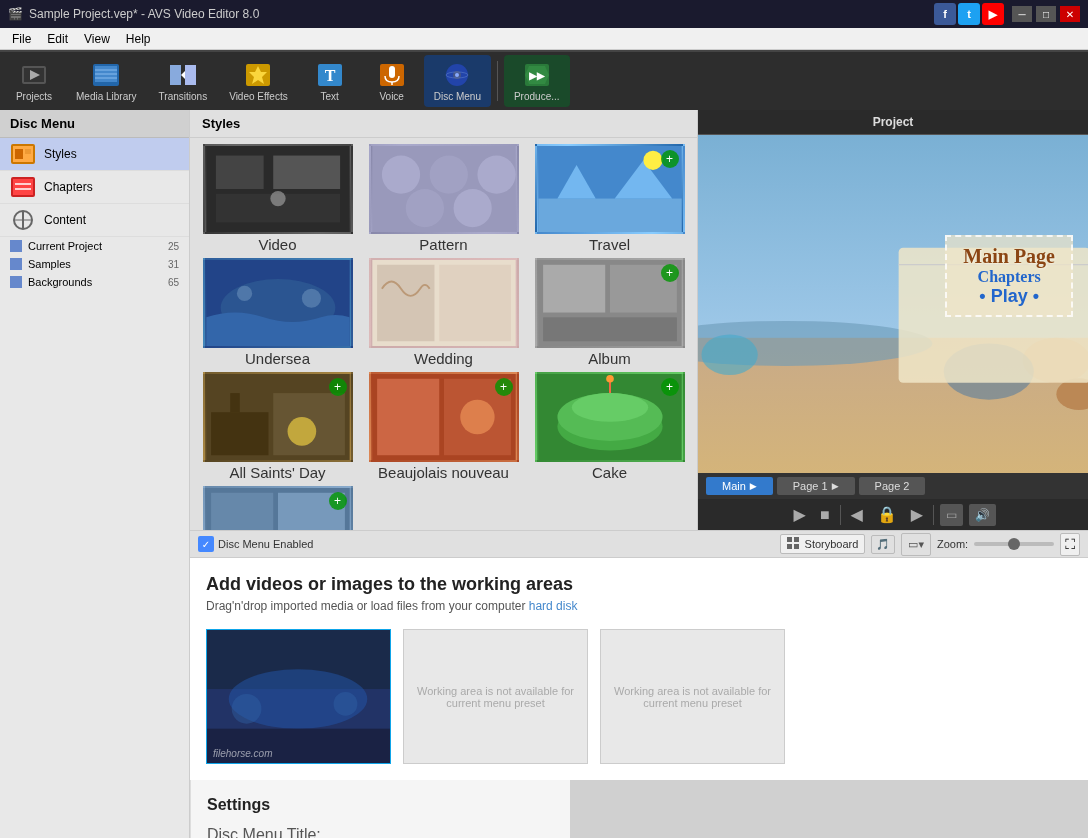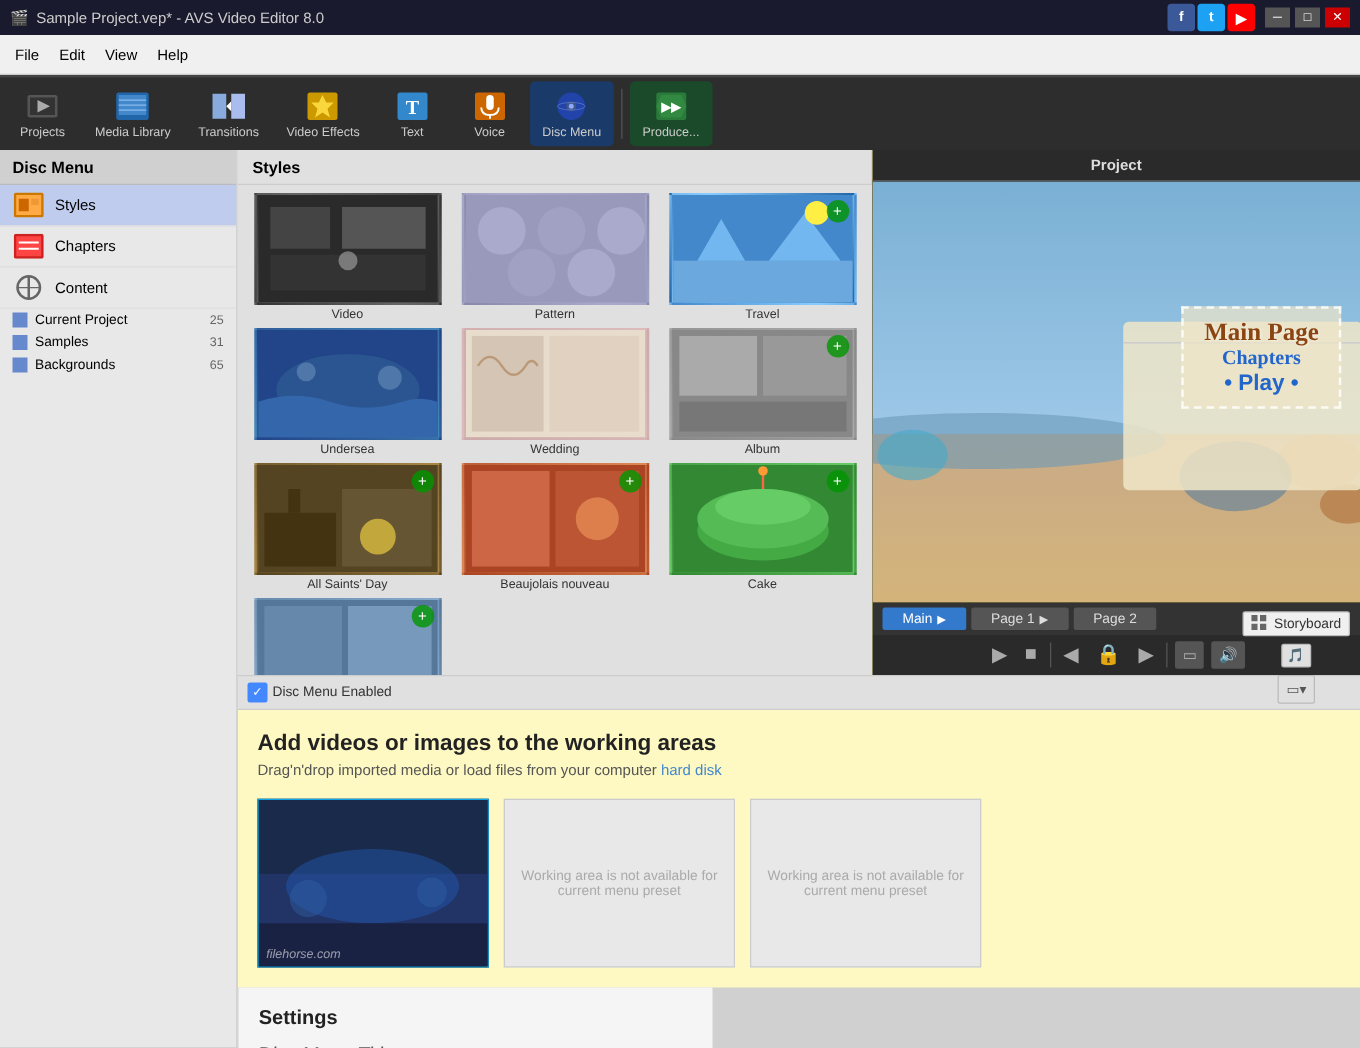--- a/index.html
+++ b/index.html
@@ -11,39 +11,39 @@
     #titlebar .win-controls { display: flex; gap: 4px; }
     #titlebar .win-btn { width: 20px; height: 16px; background: #555; border: none; color: #fff; font-size: 10px; cursor: pointer; display: flex; align-items: center; justify-content: center; }
     #titlebar .win-btn.close { background: #c00; }
     #titlebar .social { display: flex; gap: 2px; }
     #titlebar .social span { width: 22px; height: 22px; border-radius: 3px; display: flex; align-items: center; justify-content: center; color: #fff; font-size: 11px; font-weight: bold; cursor: pointer; }
     #titlebar .social .fb { background: #3b5998; }
     #titlebar .social .tw { background: #1da1f2; }
     #titlebar .social .yt { background: #ff0000; }
 
     
-    #menubar { background: #f0f0f0; height: 32px; display: flex; align-items: center; padding: 0 4px; border-bottom: 1px solid #ccc; }
+    #menubar { background: #f0f0f0; height: 22px; display: flex; align-items: center; padding: 0 4px; border-bottom: 1px solid #ccc; }
     #menubar span { padding: 2px 8px; font-size: 12px; cursor: pointer; }
     #disc-menu-title { background: #d0d0d0; padding: 6px 10px; font-weight: bold; font-size: 13px; border-bottom: 1px solid #bbb; }
     .left-btn { display: flex; align-items: center; gap: 8px; padding: 5px 10px; cursor: pointer; border-bottom: 1px solid #ddd; }
     .left-btn.active { background: #c0ccee; }
     .left-btn .btn-icon { width: 26px; height: 22px; display: flex; align-items: center; justify-content: center; }
     .left-btn .btn-label { font-size: 12px; }
 
     #working-area-title { padding: 6px 10px; font-weight: bold; font-size: 11px; color: #444; background: #ddd; border-bottom: 1px solid #bbb; border-top: 1px solid #bbb; }
     .working-item { display: flex; align-items: center; padding: 3px 10px; font-size: 11px; cursor: pointer; }
     .working-item .wi-icon { width: 14px; height: 14px; background: #888; margin-right: 6px; display: inline-block; }
     .working-item .wi-count { margin-left: auto; color: #666; font-size: 10px; }
     #styles-header { padding: 6px 12px; font-weight: bold; font-size: 13px; background: #e0e0e0; border-bottom: 1px solid #ccc; }
     #styles-grid-container { flex: 1; overflow-y: auto; padding: 4px; background: #e8e8e8; }
     #styles-grid { display: grid; grid-template-columns: repeat(3, 1fr); gap: 4px; padding: 4px; }
     .style-item { display: flex; flex-direction: column; align-items: center; cursor: pointer; }
     .style-thumb { width: 150px; height: 90px; background: #555; position: relative; overflow: hidden; border: 2px solid transparent; }
     .style-thumb .thumb-overlay { position: absolute; top: 4px; right: 4px; width: 18px; height: 18px; background: rgba(0,150,0,0.8); border-radius: 50%; display: flex; align-items: center; justify-content: center; color: #fff; font-size: 12px; }
-    .style-label { font-size: 10px; padding: 2px 0; color: #333; text-align: center; }
+    .style-label { font-size: 15px; padding: 2px 0; color: #333; text-align: center; }
 
     
     .thumb-video { background: linear-gradient(135deg, #333 0%, #666 50%, #444 100%); }
     .thumb-pattern { background: linear-gradient(135deg, #8888aa 0%, #aaaacc 50%, #9999bb 100%); }
     .thumb-travel { background: linear-gradient(135deg, #4488cc 0%, #88ccff 50%, #2266aa 100%); }
     .thumb-undersea { background: linear-gradient(135deg, #224488 0%, #4488bb 100%); }
     .thumb-wedding { background: linear-gradient(135deg, #ccaaaa 0%, #ddbbbb 100%); }
     .thumb-album { background: linear-gradient(135deg, #888 0%, #aaa 100%); }
     .thumb-saints { background: linear-gradient(135deg, #554422 0%, #aa8844 100%); }
     .thumb-beaujolais { background: linear-gradient(135deg, #aa4422 0%, #dd8855 100%); }
@@ -69,21 +69,21 @@
     .tb-item { display: flex; flex-direction: column; align-items: center; justify-content: center; padding: 4px 10px; cursor: pointer; border-radius: 4px; min-width: 60px; height: 52px; }
     .tb-item.active { background: #1a3a6a; }
     .tb-item .tb-icon { width: 30px; height: 28px; display: flex; align-items: center; justify-content: center; font-size: 20px; }
     .tb-item .tb-label { font-size: 10px; color: #ccc; margin-top: 2px; text-align: center; }
     .tb-separator { width: 1px; height: 40px; background: #555; margin: 0 4px; }
 
     
     #status-bar { height: 30px; background: #e8e8e8; border-top: 1px solid #ccc; display: flex; align-items: center; padding: 0 8px; gap: 12px; }
     #status-bar .disc-enabled { display: flex; align-items: center; gap: 4px; font-size: 11px; color: #333; }
     #status-bar .disc-enabled .check-icon { width: 16px; height: 16px; background: #4488ff; border-radius: 2px; display: flex; align-items: center; justify-content: center; color: #fff; font-size: 10px; }
-    #status-bar .right-controls { margin-left: auto; display: flex; align-items: center; gap: 6px; flex-direction: column; }
+    #status-bar .right-controls { margin-left: auto; display: flex; align-items: center; gap: 6px; }
     .storyboard-btn { display: flex; align-items: center; gap: 4px; font-size: 11px; color: #333; cursor: pointer; border: 1px solid #bbb; padding: 2px 6px; background: #f0f0f0; border-radius: 2px; }
     .zoom-label { font-size: 11px; color: #333; }
     .zoom-slider { width: 80px; height: 4px; appearance: none; -webkit-appearance: none; background: #bbb; border-radius: 2px; outline: none; }
     .zoom-slider::-webkit-slider-thumb { -webkit-appearance: none; width: 12px; height: 12px; background: #666; border-radius: 50%; cursor: pointer; }
     .expand-btn { background: #f0f0f0; border: 1px solid #bbb; padding: 2px 4px; cursor: pointer; border-radius: 2px; font-size: 14px; }
     .work-cell { width: 190px; height: 130px; background: #e0e0e0; border: 1px solid #0ea5e9; display: flex; align-items: center; justify-content: center; overflow: hidden; }
     .work-cell-na { text-align: center; color: #aaa; font-size: 11px; padding: 10px; }
     .settings-field { margin-bottom: 12px; }
     .settings-field label { font-size: 16px; color: #555; display: block; margin-bottom: 3px; }
 
@@ -524,21 +524,21 @@
           <button class="pb-btn-sq" style="background:#e0e0e0; border:1px solid #bbb; color:#555; font-size:11px; padding:2px 4px;">🎵</button>
           <button class="pb-btn-sq" style="background:#e0e0e0; border:1px solid #bbb; color:#555; font-size:11px;">▭▾</button>
           <span class="zoom-label">Zoom:</span>
           <input type="range" class="zoom-slider" min="0" max="100" value="50" style="">
           <button class="expand-btn">⛶</button>
         </div>
       </div>
 
       <div id="bottom-section" style="flex:1; display:flex;">
 
-        <div id="bottom-info" style="flex:1; padding:16px; background:#fef9c3;">
+        <div id="bottom-info" style="flex:1; padding:16px; background:#ffffff;">
           <h2 style="font-size:18px; font-weight:bold; color:#222; margin-bottom:4px;">Add videos or images to the working areas</h2>
           <p style="font-size:12px; color:#555;">
             <span>Drag'n'drop imported media or load files from your computer </span><span style="color:#4488cc; cursor:pointer;">hard disk</span>
           </p>
 
           <div style="display:flex; gap:12px; margin-top:16px;">
 
             <div class="work-cell" style="width:185px; height:135px; position:relative; overflow:hidden; background:#000; cursor:pointer;">
               <svg width="185" height="135" viewBox="0 0 185 135" style="display:block;">
                 <rect width="185" height="135" fill="#1a2a4a"></rect>

